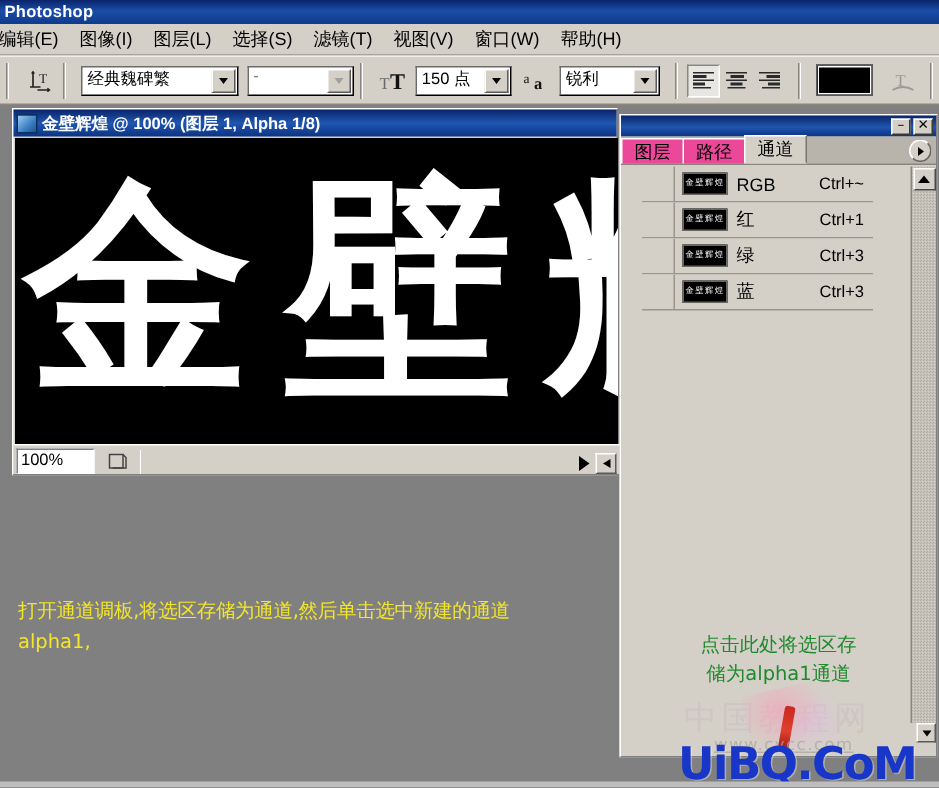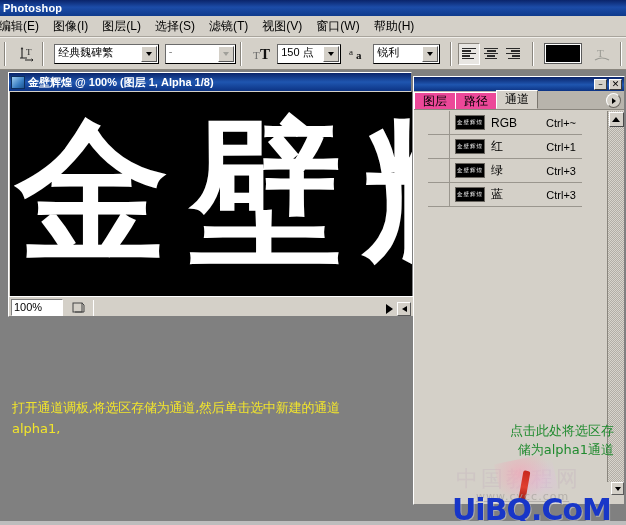--- a/index.html
+++ b/index.html
@@ -324,21 +324,21 @@
     text-align: left;
     font-family: "DejaVu Sans", "Liberation Sans", sans-serif;
   }
   .note-yellow .l1 { display: block; white-space: nowrap; letter-spacing: -0.2px; }
   .note-yellow .l2 { display: block; }
 
   .note-green {
     position: absolute; left: 424px; top: 421px; width: 190px;
     color: #1f8a2e;
     font-size: 13px; line-height: 19px;
-    text-align: right;
+    text-align: center;
     font-family: "DejaVu Sans", "Liberation Sans", sans-serif;
   }
 
   
   .wm {
     position: absolute; left: 452px; top: 462px;
     width: 174px; height: 60px;
     pointer-events: none;
   }
   .wm-cn {

